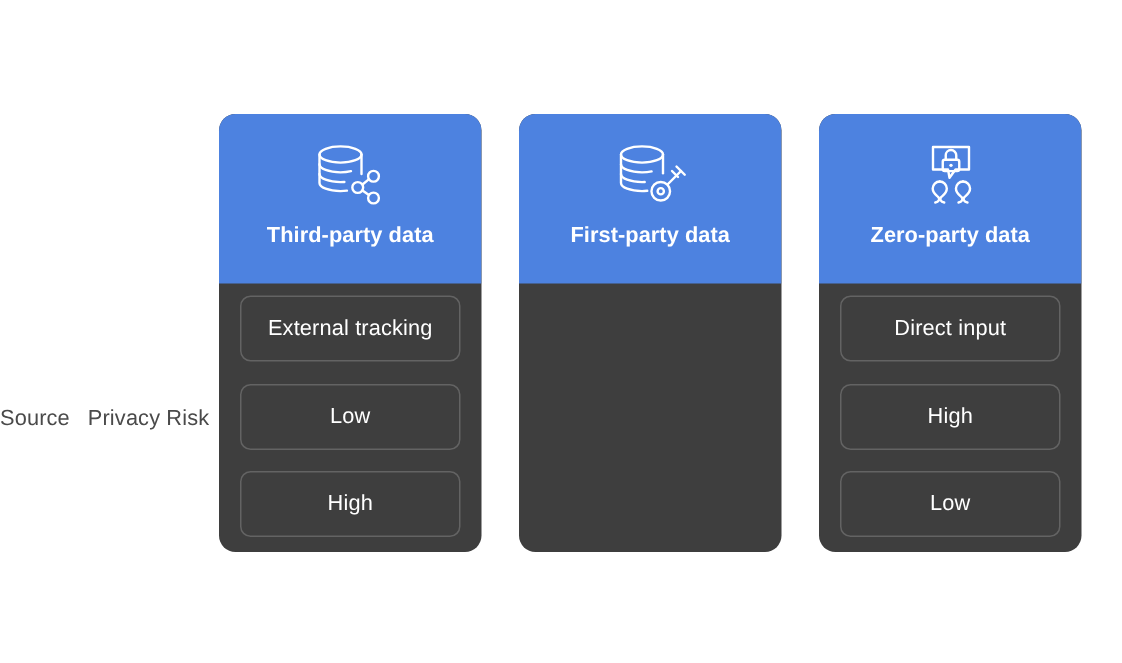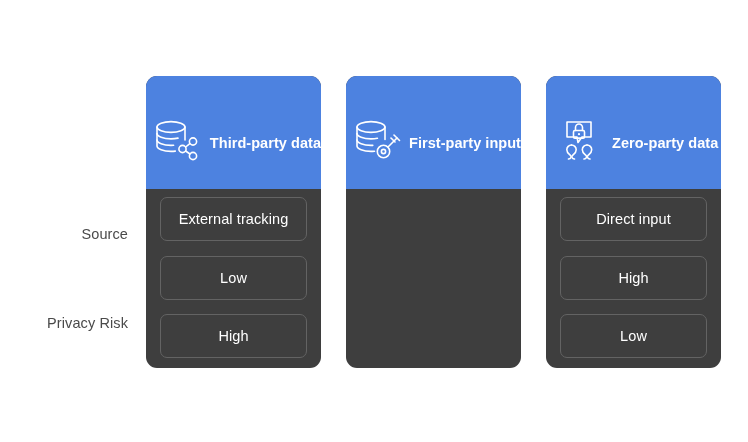--- a/index.html
+++ b/index.html
@@ -21,22 +21,21 @@
   }
 
   
   .row-labels {
     position: absolute;
     left: 0;
     top: 189px;
     width: 128px;
     height: 179px;
     display: flex;
-    flex-direction: column;
-    margin-left: 12px;
+    flex-direction: row;
   }
   .row-label {
     flex: 1 1 0;
     display: flex;
     align-items: center;
     justify-content: flex-end;
     padding-right: 12px;
     box-sizing: border-box;
     font-size: 14.5px;
     color: #4a4a4a;
@@ -63,21 +62,21 @@
     display: flex;
     flex-direction: column;
     background: #3e3e3e;
   }
 
   .card-header {
     height: 113px;
     flex: 0 0 113px;
     background: #4d82e0;
     display: flex;
-    flex-direction: row;
+    flex-direction: column;
     align-items: center;
     justify-content: flex-start;
     padding-top: 14px;
     box-sizing: border-box;
   }
 
   .card-icon {
     width: 66px;
     height: 52px;
     display: flex;
@@ -166,21 +165,21 @@
             <path d="M38 11 V23.5"></path>
             <path d="M10 17.5 c0 3 6.3 5.4 14 5.4 2.3 0 4.5 -.2 6.4 -.6"></path>
             <path d="M10 24 c0 3 6.3 5.4 14 5.4 .6 0 1.2 0 1.8 -.05"></path>
             <circle cx="36.5" cy="35.5" r="6.2"></circle>
             <circle cx="36.5" cy="35.5" r="2.1"></circle>
             <path d="M41 31 L50 22"></path>
             <path d="M47 19 L52.5 24.5"></path>
             <path d="M44 22 L48 26"></path>
           </svg>
         </div>
-        <div class="card-title">First-party input</div>
+        <div class="card-title">First-party data</div>
       </div>
     </div>
 
     <div class="card">
       <div class="card-header">
         <div class="card-icon">
           <svg width="60" height="48" viewBox="0 0 60 48" fill="none" stroke="#ffffff" stroke-width="1.6" stroke-linecap="round" stroke-linejoin="round">
             <path d="M18 6 H42 V21 H33 L29 26.5 L28 21 H18 Z"></path>
             <path d="M26.5 14.5 V11.5 a3.5 3.5 0 0 1 7 0 V14.5"></path>
             <rect x="24.5" y="14.5" width="11" height="7.6" rx="1.4"></rect>

